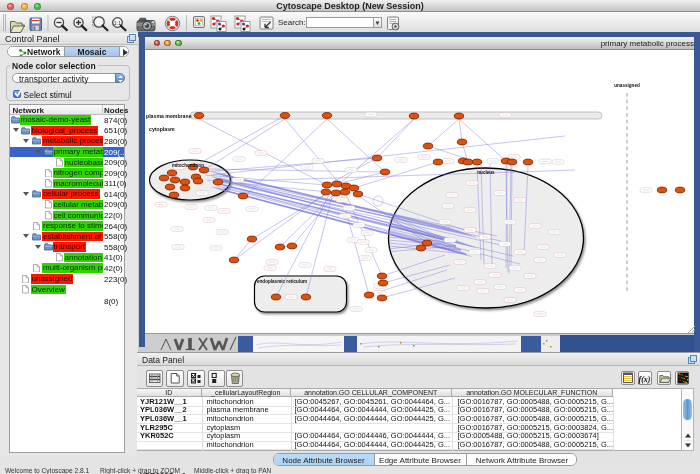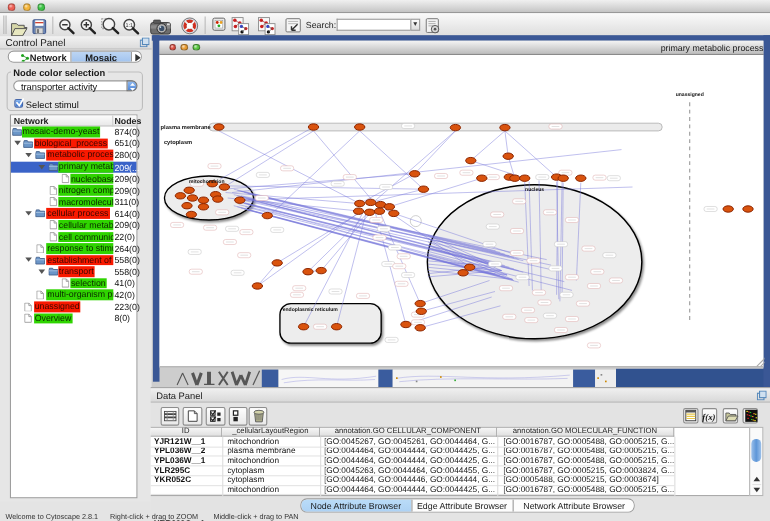--- a/index.html
+++ b/index.html
@@ -60,20 +60,21 @@
 #vscroll{left:544px;top:35px;width:13px;height:62.5px;background:#fafafa;border:1px solid #b5b5b5;}
 #tabs3{left:135.5px;top:99.5px;width:304px;height:13px;}
 .seg2{position:absolute;top:0;height:26px;font-size:8px;color:#1a1a1a;text-align:center;line-height:13px;}
 </style></head><body>
 <div id="win">
 
 <div id="titlebar" class="abs"></div>
 <div class="light abs" style="left:7px;background:radial-gradient(circle at 35% 30%, #fff8 10%, transparent 40%),#ee6055;border:0.5px solid rgba(0,0,0,0.25);"></div>
 <div class="light abs" style="left:20.5px;background:radial-gradient(circle at 35% 30%, #fff8 10%, transparent 40%),#f5b63b;border:0.5px solid rgba(0,0,0,0.25);"></div>
 <div class="light abs" style="left:33.5px;background:radial-gradient(circle at 35% 30%, #fff8 10%, transparent 40%),#3fc447;border:0.5px solid rgba(0,0,0,0.25);"></div>
+<div id="titletext" class="abs">Cytoscape Desktop (New Session)</div>
 <div id="toolbar" class="abs">
 <svg width="700" height="21" style="position:absolute;left:0;top:0">
         <path d="M3.5 2 V19 M5.5 2 V19" stroke="#b5b5b5" stroke-width="1"></path>
         <g>
           <path d="M10 27 Z"></path>
           <path d="M10.5 20.5 L10.5 9.5 L15 9.5 L16.5 11 L22 11 L22 13 L24.5 13 L20.5 20.5 Z" fill="#d6d6a8" stroke="#555" stroke-width="0.9"></path>
           <path d="M10.5 20.5 L13.5 14 L24.5 14 L20.5 20.5 Z" fill="#e8e8c0" stroke="#555" stroke-width="0.9"></path>
         </g>
         <g>
           <rect x="30" y="6" width="11.5" height="12.5" rx="1" fill="#6b86b5" stroke="#39518a" stroke-width="0.9"></rect>
@@ -309,21 +310,21 @@
             <path d="M0.5 3.2 H8.5" stroke="#a6c2e0" stroke-width="0.8"></path>
           </svg>
 <div class="chip" style="left:42.5px;max-width:50.0px;background:#f91900;color:#3c0700;">transport</div>
 <div class="cnt" style="color:#111;">558(0)</div>
 </div>
 <div class="trow" style="top:147.34px;">
 <svg class="abs" style="left:46.0px;top:1px" width="7" height="8.5">
             <path d="M0.5 0.5 H4.2 L6.5 2.8 V8 H0.5 Z" fill="#fff" stroke="#999" stroke-width="0.8"></path>
             <path d="M4.2 0.5 V2.8 H6.5" fill="none" stroke="#999" stroke-width="0.8"></path>
           </svg>
-<div class="chip" style="left:53.5px;max-width:39.0px;background:#2fd400;color:#0c2b00;">selection</div>
+<div class="chip" style="left:53.5px;max-width:39.0px;background:#2fd400;color:#0c2b00;">annotation</div>
 <div class="cnt" style="color:#111;">41(0)</div>
 </div>
 <div class="trow" style="top:157.92000000000002px;">
 <svg class="abs" style="left:23.0px;top:1px" width="7" height="8.5">
             <path d="M0.5 0.5 H4.2 L6.5 2.8 V8 H0.5 Z" fill="#fff" stroke="#999" stroke-width="0.8"></path>
             <path d="M4.2 0.5 V2.8 H6.5" fill="none" stroke="#999" stroke-width="0.8"></path>
           </svg>
 <div class="chip" style="left:32.0px;max-width:60.5px;background:#2fd400;color:#0c2b00;">multi-organism pro</div>
 <div class="cnt" style="color:#111;">42(0)</div>
 </div>
@@ -334,21 +335,21 @@
           </svg>
 <div class="chip" style="left:20.5px;max-width:72.0px;background:#f91900;color:#3c0700;">unassigned</div>
 <div class="cnt" style="color:#111;">223(0)</div>
 </div>
 <div class="trow" style="top:179.08px;">
 <svg class="abs" style="left:12.0px;top:1px" width="7" height="8.5">
             <path d="M0.5 0.5 H4.2 L6.5 2.8 V8 H0.5 Z" fill="#fff" stroke="#999" stroke-width="0.8"></path>
             <path d="M4.2 0.5 V2.8 H6.5" fill="none" stroke="#999" stroke-width="0.8"></path>
           </svg>
 <div class="chip" style="left:20.5px;max-width:72.0px;background:#2fd400;color:#0c2b00;">Overview</div>
-<div class="cnt" style="color:#111;">8(0)</div>
+<div class="cnt" style="color:#111;margin-top:12px;">8(0)</div>
 </div>
 </div>
 </div>
 <div id="statusbar" class="abs">
 <div class="abs" style="left:5px;top:11px;">Welcome to Cytoscape 2.8.1</div>
 <div class="abs" style="left:100px;top:11px;">Right-click + drag to ZOOM</div>
 <div class="abs" style="left:194px;top:11px;">Middle-click + drag to PAN</div>
 </div>
 <div id="mdi" class="abs">
 <div id="bstrip" class="abs">
@@ -800,21 +801,20 @@
 <div class="tcell" style="left:3px;top:17.22px;width:60px;font-weight:bold;">YPL036W__2</div>
 <div class="tcell" style="left:69.5px;top:17.22px;width:84px;">plasma membrane</div>
 <div class="tcell" style="left:157.5px;top:17.22px;width:156px;">[GO:0044464, GO:0044444, GO:0044425, G...</div>
 <div class="tcell" style="left:320.5px;top:17.22px;width:223px;">[GO:0016787, GO:0005488, GO:0005215, G...</div>
 <div class="tcell" style="left:3px;top:25.94px;width:60px;font-weight:bold;">YPL036W__1</div>
 <div class="tcell" style="left:69.5px;top:25.94px;width:84px;">mitochondrion</div>
 <div class="tcell" style="left:157.5px;top:25.94px;width:156px;">[GO:0044464, GO:0044444, GO:0044425, G...</div>
 <div class="tcell" style="left:320.5px;top:25.94px;width:223px;">[GO:0016787, GO:0005488, GO:0005215, G...</div>
 <div class="tcell" style="left:3px;top:34.660000000000004px;width:60px;font-weight:bold;">YLR295C</div>
 <div class="tcell" style="left:69.5px;top:34.660000000000004px;width:84px;">cytoplasm</div>
-<div class="tcell" style="left:157.5px;top:34.660000000000004px;width:156px;">[GO:0045263, GO:0044464, GO:0044455, G...</div>
 <div class="tcell" style="left:320.5px;top:34.660000000000004px;width:223px;">[GO:0016787, GO:0005215, GO:0003824, G...</div>
 <div class="tcell" style="left:3px;top:43.38px;width:60px;font-weight:bold;">YKR052C</div>
 <div class="tcell" style="left:69.5px;top:43.38px;width:84px;">cytoplasm</div>
 <div class="tcell" style="left:157.5px;top:43.38px;width:156px;">[GO:0044464, GO:0044446, GO:0044444, G...</div>
 <div class="tcell" style="left:320.5px;top:43.38px;width:223px;">[GO:0005488, GO:0005215, GO:0003674]</div>
 <div class="tcell" style="left:3px;top:52.1px;width:60px;font-weight:bold;margin-top:31px;">YDR039C__1</div>
 <div class="tcell" style="left:69.5px;top:52.1px;width:84px;">mitochondrion</div>
 <div class="tcell" style="left:157.5px;top:52.1px;width:156px;">[GO:0044464, GO:0044444, GO:0044425, G...</div>
 <div class="tcell" style="left:320.5px;top:52.1px;width:223px;">[GO:0016787, GO:0005488, GO:0005215, G...</div>
 <div class="abs" style="left:0;top:16.72px;width:476px;height:1px;background:#e4e4e4;"></div>

